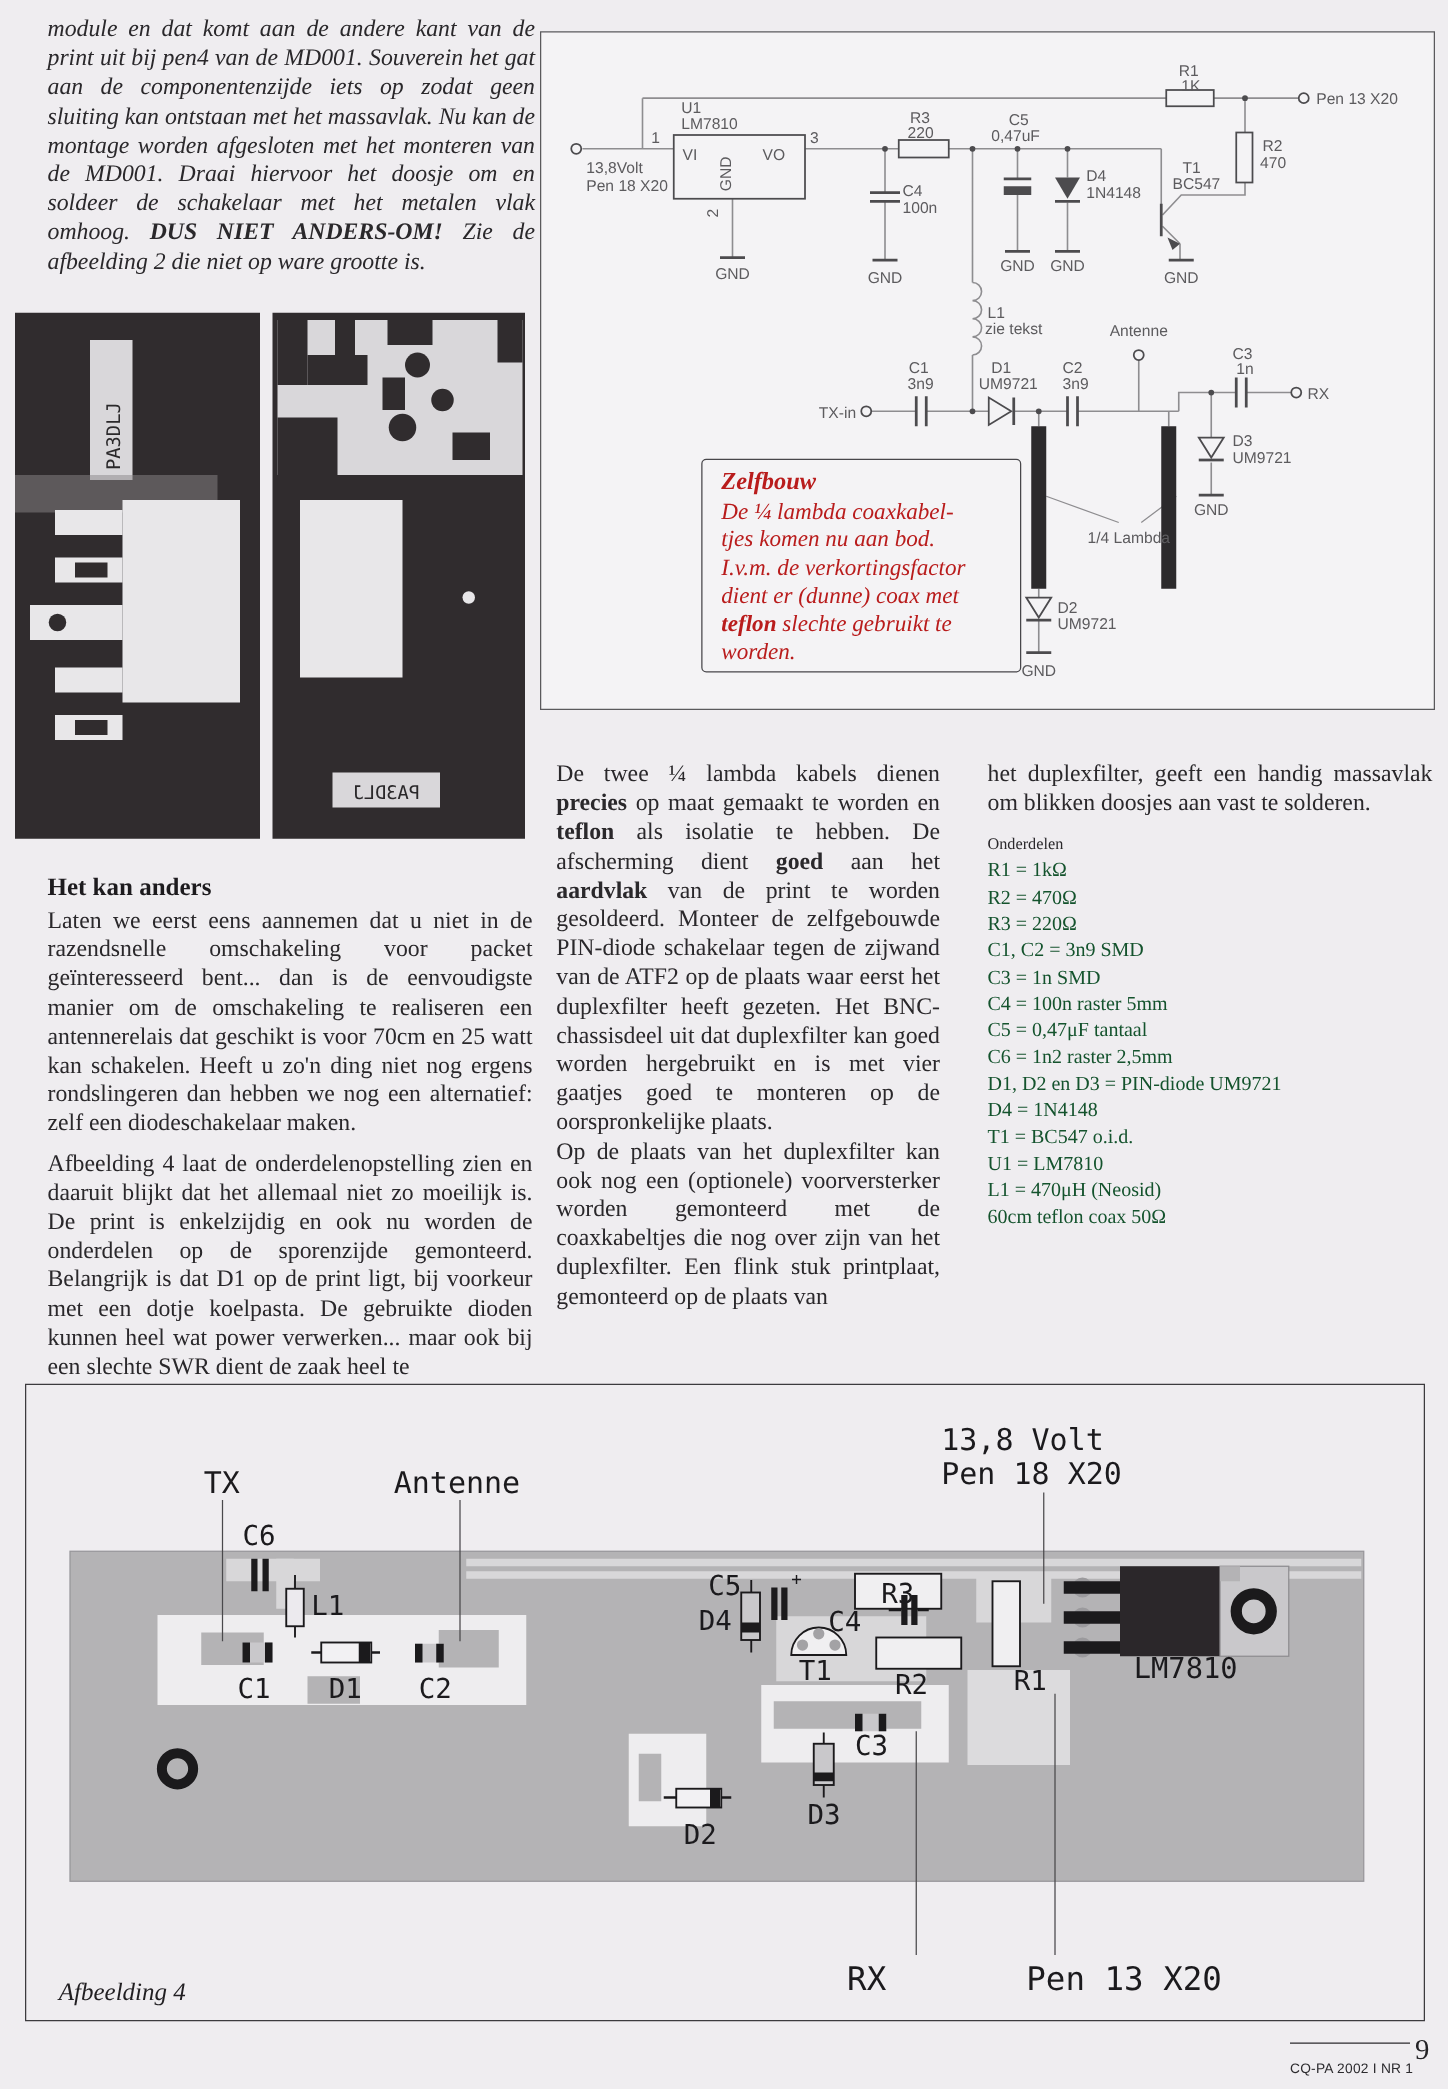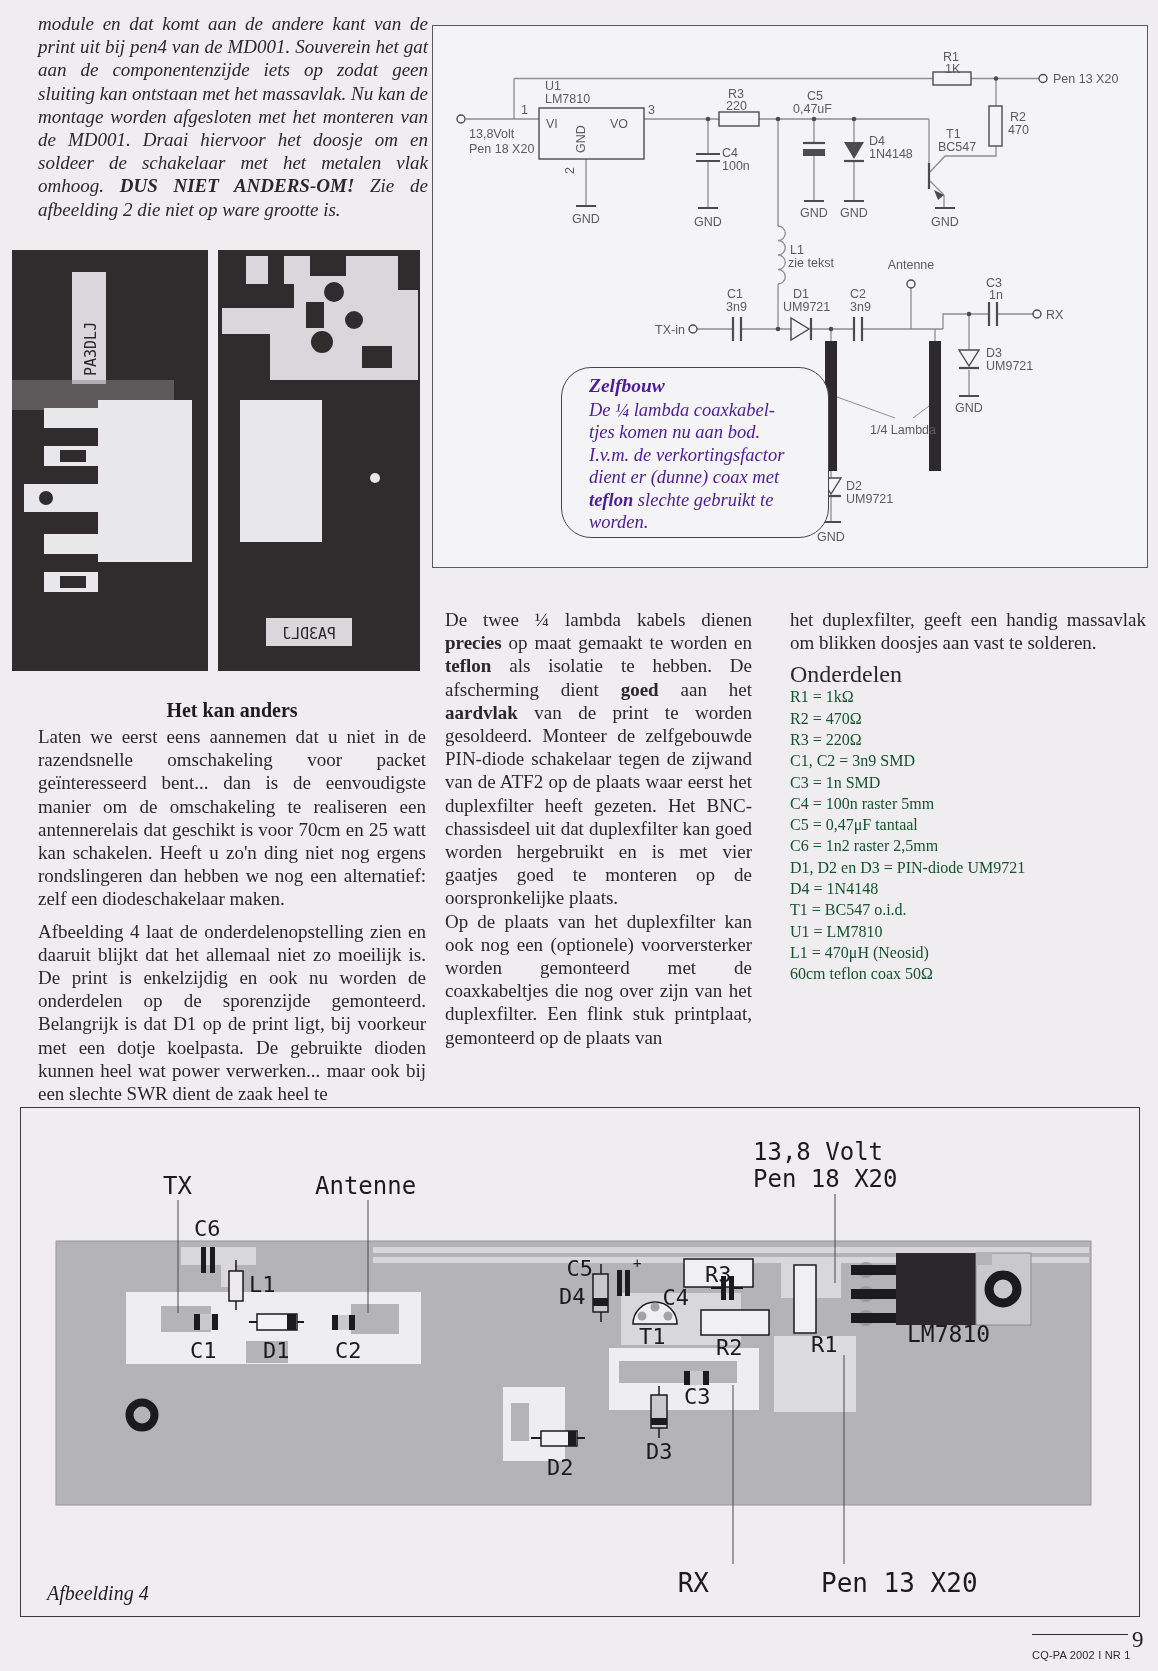--- a/index.html
+++ b/index.html
@@ -5,47 +5,47 @@
   html,body { margin:0; padding:0; }
   body {
     width:1158px; height:1671px; position:relative; overflow:hidden;
     background:#efedf0; color:#262427;
     font-family:"Liberation Serif", serif;
   }
   .abs { position:absolute; }
   p { margin:0; text-align:justify; font-size:19px; line-height:23.2px; color:#2a282b; }
   p + p { margin-top:9px; }
   p b { font-weight:bold; }
-  h3.sec { margin:0 0 3px 0; font-size:20px; line-height:24px; color:#1d1b1e;text-align:center; }
+  h3.sec { margin:0 0 3px 0; font-size:20px; line-height:24px; color:#1d1b1e; }
 
   .intro { left:38px; top:12px; width:390px;font-style:italic; }
 
   .schem {
     left:432px; top:25px; width:714px; height:541px;
     border:1.2px solid #5a595c; background:#f4f3f5;
   }
   .schem svg { display:block; }
   .slab { font-family:"Liberation Sans", sans-serif; font-size:12.5px; fill:#5c5b5e; }
   .wire { stroke:#8e8d90; stroke-width:1.3; fill:none; }
   .comp { stroke:#4c4b4e; fill:none; stroke-width:1.4; }
   .thick { stroke:#4c4b4e; stroke-width:2.2; fill:none; }
 
   .callout {
     position:absolute; left:128px; top:341px; width:228px; height:156px;
-    border:1.6px solid #47464a; border-radius:30px; padding:7px 11px 6px 27px;
-    font-style:italic; font-size:18.5px; line-height:22.5px; color:#4c1d95;
+    border:1.6px solid #47464a; border-radius:4px; padding:7px 11px 6px 15px;
+    font-style:italic; font-size:18.5px; line-height:22.5px; color:#b91c1c;
     background:#f4f3f5;
   }
   .callout-title { font-weight:bold; font-size:19.5px; margin-bottom:1px; }
   .callout b { font-weight:bold; font-style:italic; }
 
   .col2 { left:445px; top:608px; width:307px; }
   .col3 { left:790px; top:608px; width:356px; }
   .col1b { left:38px; top:698px; width:388px; }
-  .parts-heading { font-size:24px; line-height:23px; margin-top:9px; color:#2a282b; }
+  .parts-heading { font-size:13px; line-height:23px; margin-top:9px; color:#2a282b; }
   .parts .parts-line { font-size:16px; line-height:21.3px; color:#14532d; }
   .outro { margin-top:1px; }
 
   .fig {
     left:20px; top:1107px; width:1118px; height:508px;
     border:1.2px solid #3c3b3e; background:#efedf0;
   }
   .fig svg { display:block; }
   .mlab { font-family:"DejaVu Sans Mono", monospace; fill:#1b1a1d; }
   .m24 { font-size:24px; } .m22 { font-size:22px; } .m26 { font-size:26px; } .m23 { font-size:23px; }

